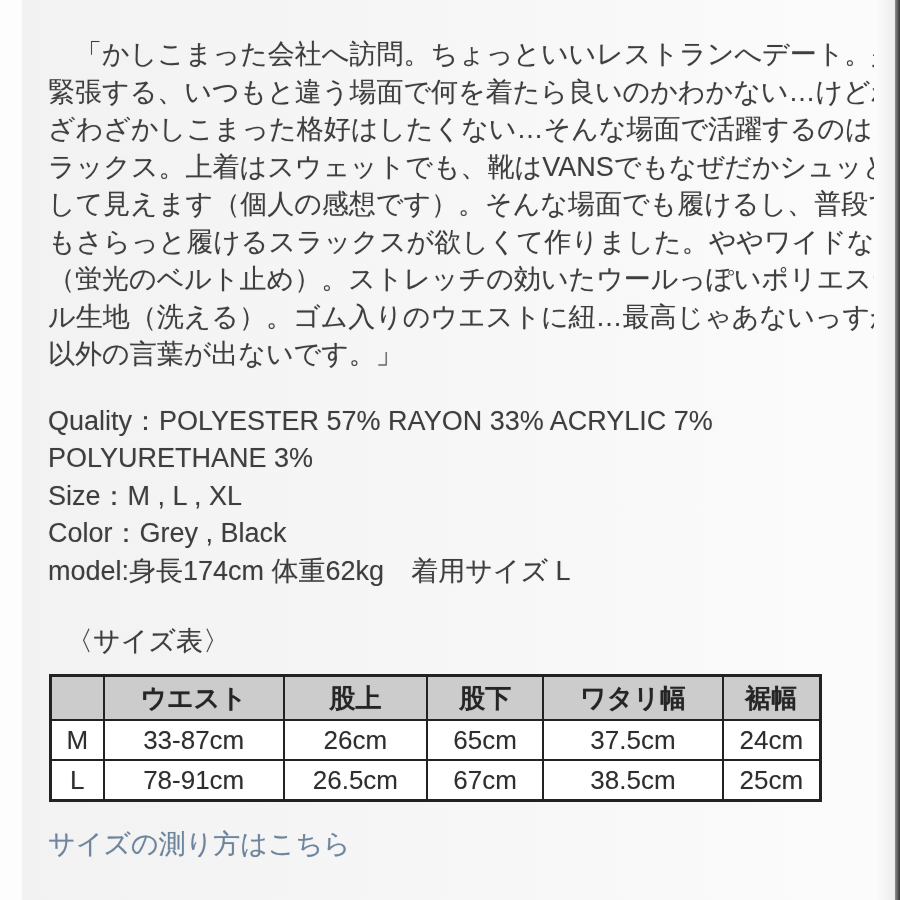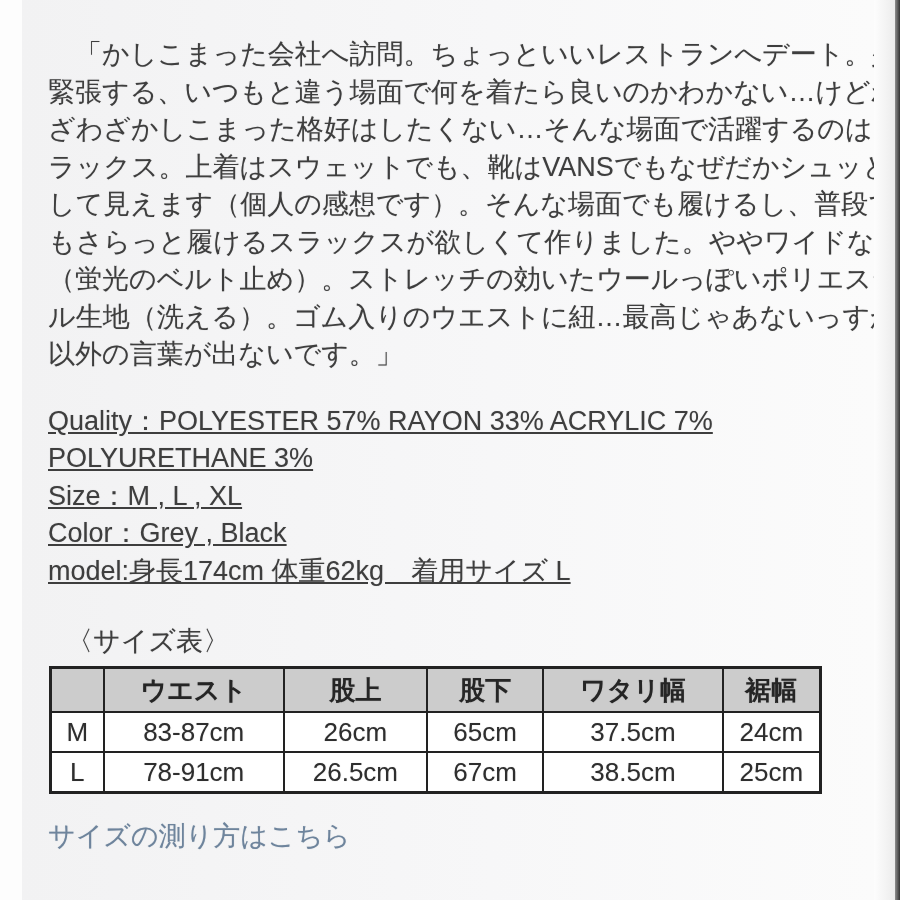--- a/index.html
+++ b/index.html
@@ -30,34 +30,34 @@
   }
   .line {
     margin: 0;
     font-size: 27px;
     line-height: 37.5px;
     white-space: nowrap;
     color: #3e3e3e;
     text-shadow: 0 0 1px rgba(80,80,80,0.35);
   }
   .indent { text-indent: 27px; }
-  .info-block { margin-top: 29px; text-decoration: underline; }
+  .info-block { margin-top: 29px; }
   .size-heading {
     margin-top: 33px;
     font-size: 27px;
     line-height: 37px;
     color: #3e3e3e;
     text-shadow: 0 0 1px rgba(80,80,80,0.35);
     margin-left: 18px;
   }
   table.size-table {
     border-collapse: collapse;
     table-layout: fixed;
     width: 773px;
-    margin-top: 6px;
+    margin-top: 14px;
     margin-left: 1px;
     background: #ffffff;
     border: 3px solid #222222;
   }
   .size-table th, .size-table td {
     border: 2px solid #222222;
     text-align: center;
     vertical-align: middle;
     overflow: hidden;
     white-space: nowrap;
@@ -148,21 +148,21 @@
           <th>ウエスト</th>
           <th>股上</th>
           <th>股下</th>
           <th>ワタリ幅</th>
           <th>裾幅</th>
         </tr>
       </thead>
       <tbody>
         <tr>
           <td>M</td>
-          <td>83-87cm</td>
+          <td>33-87cm</td>
           <td>26cm</td>
           <td>65cm</td>
           <td>37.5cm</td>
           <td>24cm</td>
         </tr>
         <tr>
           <td>L</td>
           <td>78-91cm</td>
           <td>26.5cm</td>
           <td>67cm</td>

